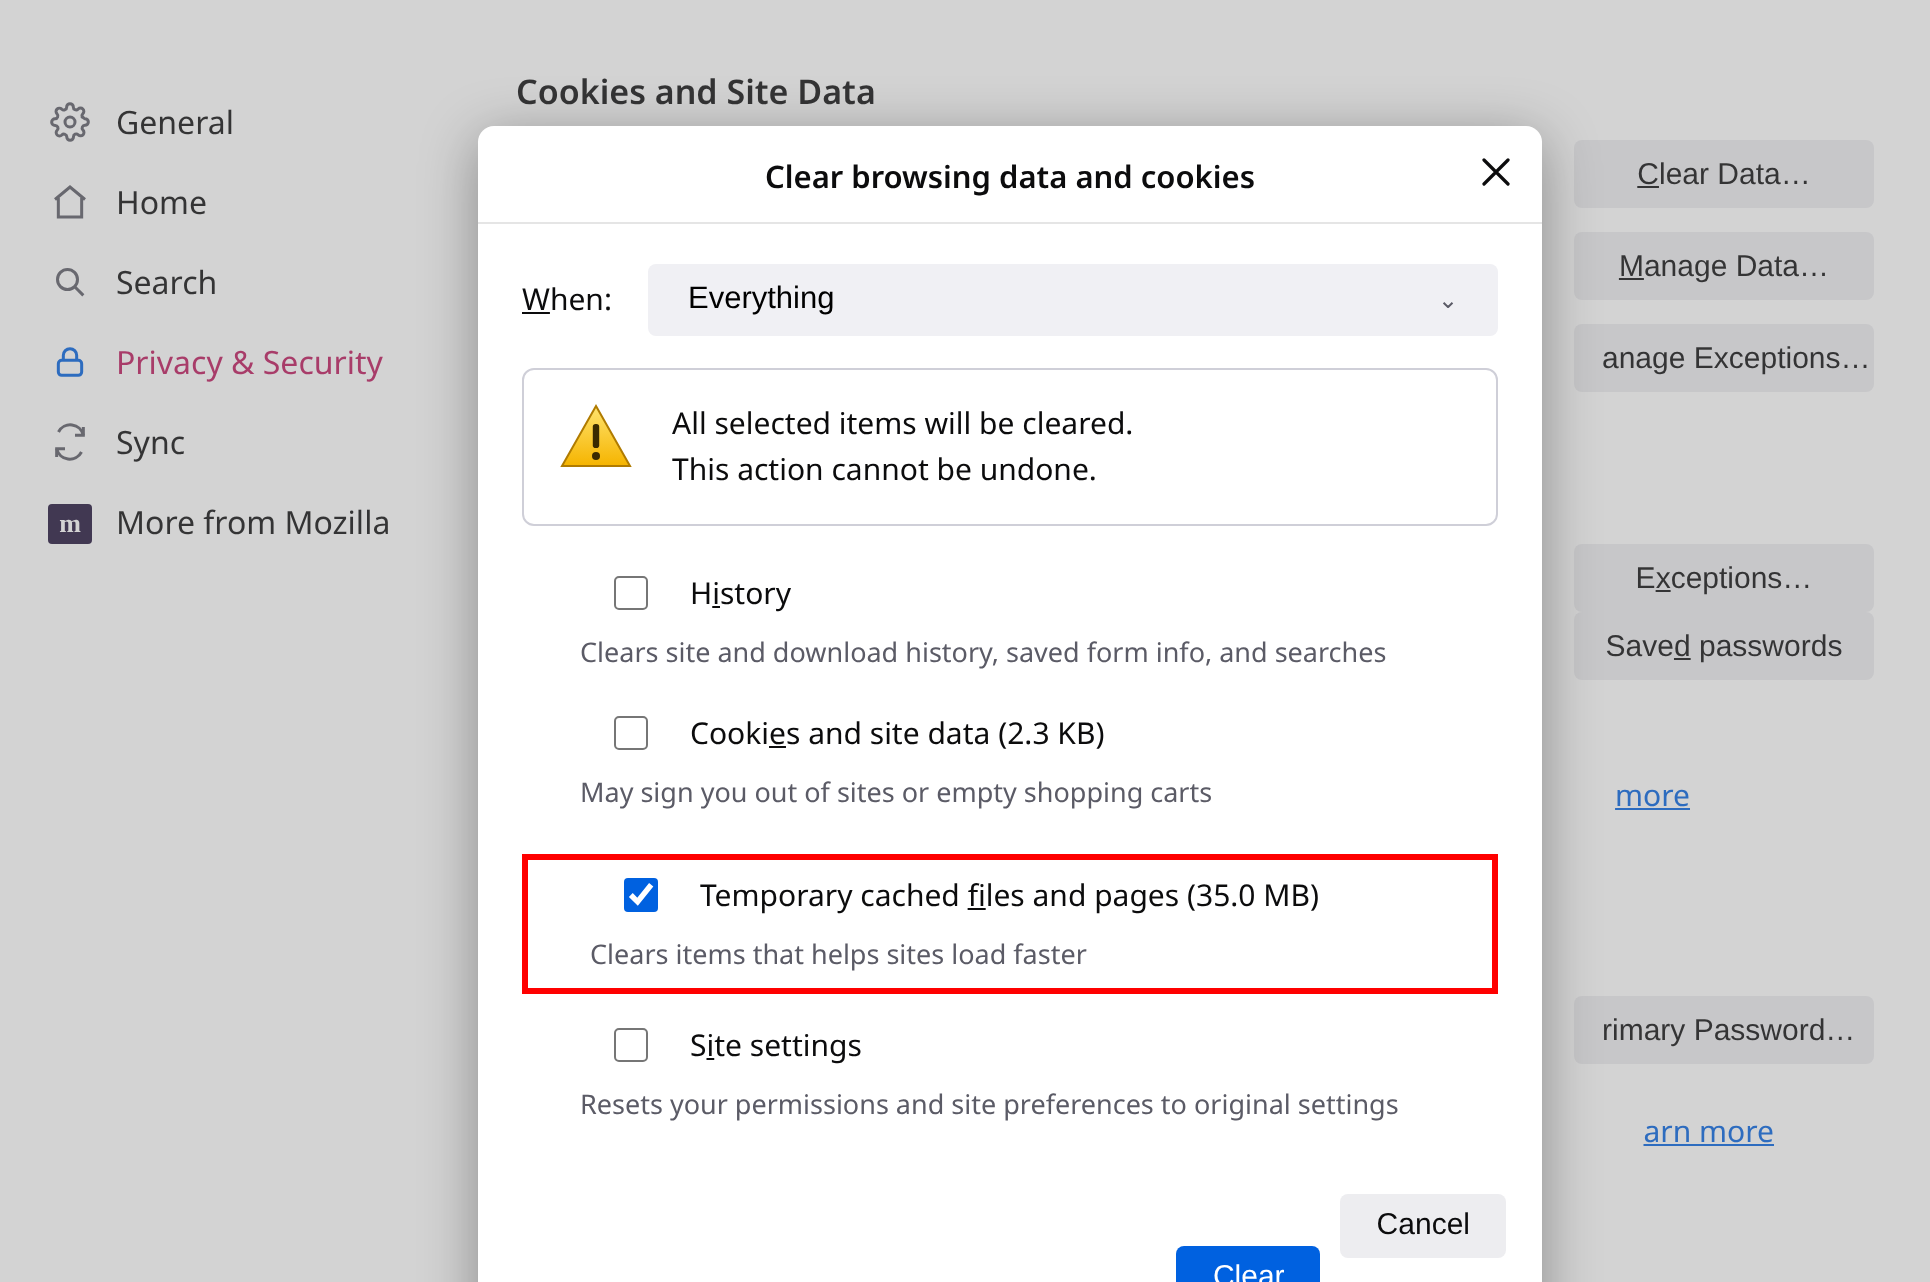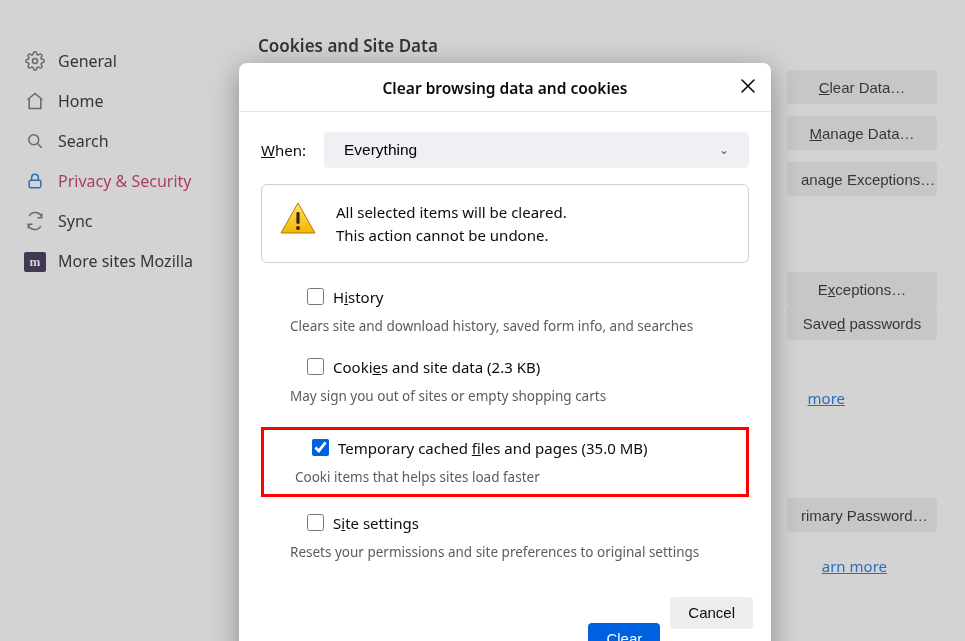--- a/index.html
+++ b/index.html
@@ -36,21 +36,21 @@
   .row-when { display:flex; align-items:center; gap:18px; margin-bottom:16px;}
   .row-when label { font-size:15px; }
   .select { flex:1; position:relative;}
   .select-btn { width:100%; height:36px; background:#f0f0f4; border:none; border-radius:4px; font-size:15.5px; text-align:left; padding:0 20px; cursor:pointer; display:flex; align-items:center; justify-content:space-between;}
   .chev { font-size:12px; color:#5b5b66;}
   .alert { border:1px solid #cfcfd8; border-radius:6px; padding:14px 16px; display:flex; gap:18px; align-items:flex-start; margin-bottom:24px;}
   .tri-ic { width:40px; height:40px; flex:0 0 40px;}
   .alert-text { font-size:15px; line-height:1.55; padding-top:2px;}
 
   .check-item { margin-bottom:22px; padding-left:2px;}
-  .chk-row { display:flex; align-items:center; gap:9px; font-size:15px;padding-left:44px;}
+  .chk-row { display:flex; align-items:center; gap:21px; font-size:15px;padding-left:44px;}
   input[type=checkbox] { width:17px; height:17px; }
   input[type=checkbox]:checked { accent-color:#0061e0;}
   .chk-desc { margin:10px 0 0 27px; font-size:13.5px; color:#5b5b66;}
   .highlight { border:3px solid #ff0000; padding:8px 6px 8px 2px; margin-bottom:16px;}
   .highlight .check-item { margin-bottom:0;}
   .dlg-foot { display:flex; justify-content:flex-end; gap:10px; padding:8px 18px 18px;}
   .pbtn { height:32px; padding:0 18px; border:none; border-radius:4px; font-size:15px; cursor:pointer;}
   .pbtn.primary { background:#0061e0; color:#fff;margin-top:26px;}
   .pbtn.cancel { background:#ededf0; color:#0c0c0d;}
 </style>
@@ -100,21 +100,21 @@
       <span class="ic">
         <svg viewBox="0 0 24 24">
             <path d="M20 8a8 8 0 0 0-14.9-2M4 16a8 8 0 0 0 14.9 2"></path>
             <path d="M20 3v5h-5M4 21v-5h5"></path>
           </svg>
       </span>
       <span>Sync</span>
     </div>
     <div class="side-item mozilla">
       <span class="ic">m</span>
-      <span>More sites Mozilla</span>
+      <span>More from Mozilla</span>
     </div>
   </div>
 
   <div class="content">
     <div class="section-title">Cookies and Site Data</div>
 
     <div class="btn-right-stack">
       <button class="btn wide"><span class="ul">C</span>lear Data…</button>
       <button class="btn wide"><span class="ul">M</span>anage Data…</button>
       <button class="btn wide"><span>anage Exceptions…</span></button>
@@ -190,21 +190,21 @@
         </label>
         <div class="chk-desc">May sign you out of sites or empty shopping carts</div>
       </div>
 
       <div class="highlight">
       <div class="check-item">
         <label class="chk-row">
           <input type="checkbox" checked="" style="">
           <span><span>Temporary cached </span><span class="ul">f</span><span>iles and pages</span><span> (35.0 MB)</span></span>
         </label>
-        <div class="chk-desc">Cooki items that helps sites load faster</div>
+        <div class="chk-desc">Clears items that helps sites load faster</div>
       </div>
       </div>
 
       <div class="check-item">
         <label class="chk-row">
           <input type="checkbox" style="">
           <span><span>S</span><span class="ul">i</span><span>te settings</span><span></span></span>
         </label>
         <div class="chk-desc">Resets your permissions and site preferences to original settings</div>
       </div>

